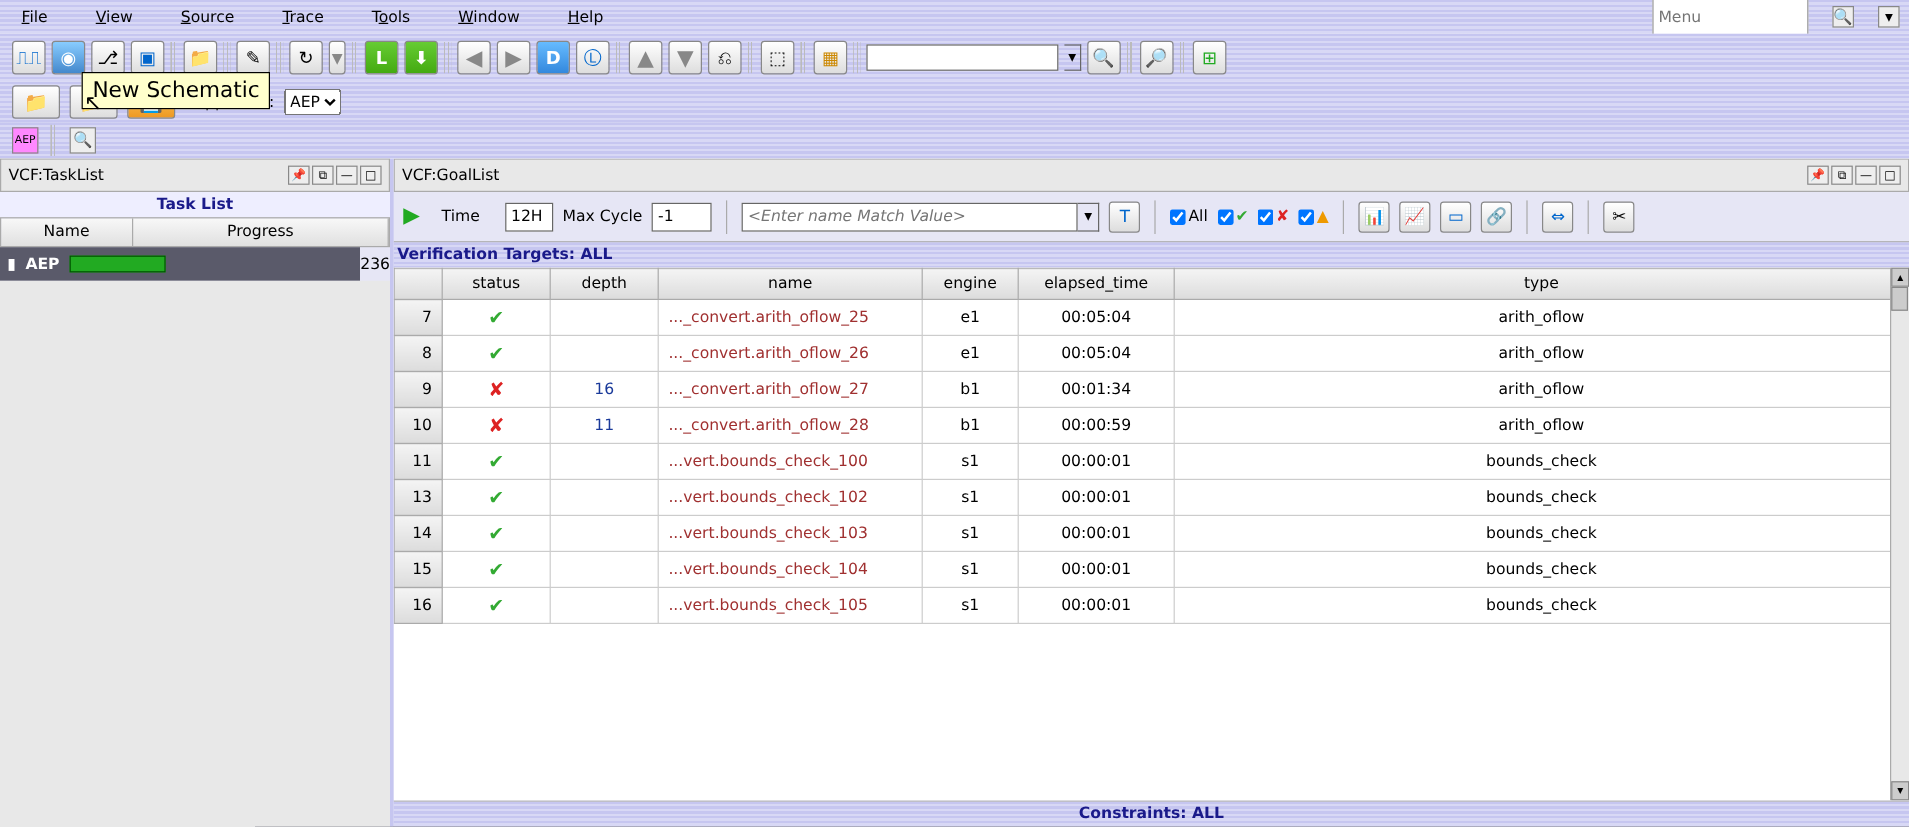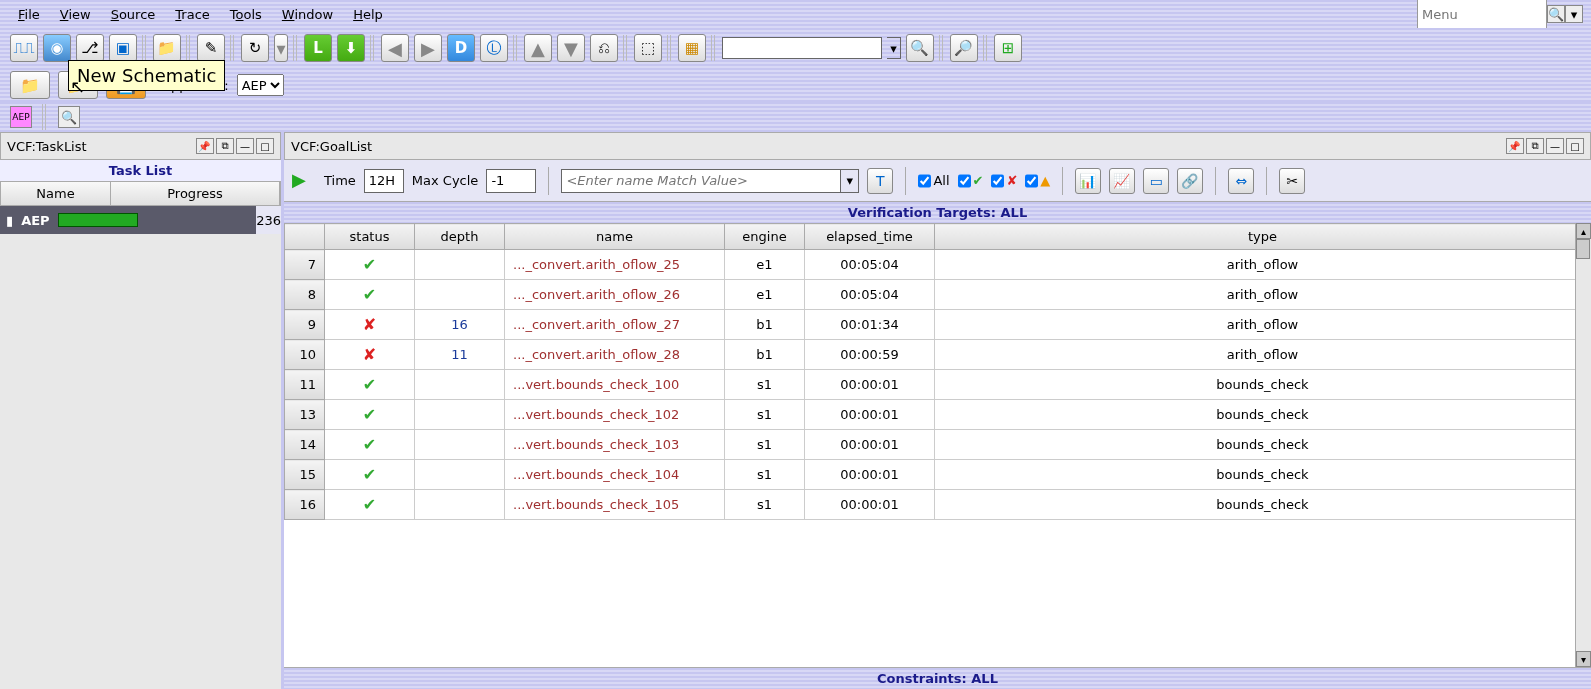--- a/index.html
+++ b/index.html
@@ -1,56 +1,56 @@
 <!DOCTYPE html>
 <html><head>
 <meta charset="utf-8">
 <style>
 *{box-sizing:border-box;margin:0;padding:0;font-family:"DejaVu Sans",Arial,sans-serif;font-size:13px}
 body{background:#000;width:1591px;height:689px;overflow:hidden}
 .app{background:#e6e6f5;width:100%;height:100%;display:flex;flex-direction:column}
 .stripe{background:repeating-linear-gradient(to bottom,#c6c6f0 0,#c6c6f0 2px,#d8d8f5 2px,#d8d8f5 4px)}
-.menubar{display:flex;align-items:center;height:28px;padding:0 8px;gap:0}
+.menubar{display:flex;align-items:center;height:28px;padding:0 8px;gap:20px}
 .menubar .mi{padding:3px 10px;cursor:default}
 .menubar .mi u{text-decoration:underline}
 .menubar .spacer{flex:1}
 .menubar input{width:130px;height:36px;border:1px solid #999;padding:1px 4px}
 .dropbtn{width:18px;height:18px;border:1px solid #888;background:#eee;display:flex;align-items:center;justify-content:center}
 .toolbar{display:flex;align-items:center;height:40px;padding:4px 10px;gap:5px;position:relative}
 .tbtn{width:28px;height:28px;border:1px solid #888;border-radius:3px;background:linear-gradient(#fff,#ddd);display:flex;align-items:center;justify-content:center;font-size:15px}
 .tbtn.green{background:linear-gradient(#6c3,#4a1);color:#fff;font-weight:bold}
 .tbtn.arrow{color:#888;font-size:18px}
 .tbtn.blue{background:linear-gradient(#6bf,#38d);color:#fff;font-weight:bold}
 .sep{width:6px;height:26px;background:repeating-linear-gradient(to right,#bbb 0,#bbb 1px,transparent 1px,transparent 3px)}
 .tooltip{position:absolute;top:32px;left:68px;background:#ffffcc;border:1px solid #000;padding:4px 8px;font-size:18px;z-index:10}
 .toolbar input.search{width:160px;height:22px;border:1px solid #666}
 .secbar{display:flex;align-items:center;height:34px;padding:2px 10px;gap:8px}
 .secbar .fold{width:40px;height:28px;border:1px solid #888;border-radius:3px;background:linear-gradient(#fff,#ddd);display:flex;align-items:center;justify-content:center;font-size:16px}
 .secbar select{height:22px;font-size:13px}
 .thirdbar{height:30px;display:flex;align-items:center;padding:0 10px;gap:10px}
 .thirdbar .sm{width:22px;height:22px;border:1px solid #888;background:#eee;display:flex;align-items:center;justify-content:center;font-size:13px}
 .body{flex:1;display:flex;overflow:hidden}
-.left{width:284px;display:flex;flex-direction:column;border-right:3px solid #c6c6f0}
+.left{width:328px;display:flex;flex-direction:column;border-right:3px solid #c6c6f0}
 .panelhdr{height:28px;background:#e8e8e8;border:1px solid #aaa;display:flex;align-items:center;padding:0 6px;font-size:13px}
 .panelhdr .pspacer{flex:1}
 .panelhdr .pb{width:18px;height:16px;border:1px solid #888;background:#eee;margin-left:2px;display:flex;align-items:center;justify-content:center;font-size:10px}
 .tltitle{text-align:center;font-weight:bold;color:#1a1a8a;padding:3px;background:#eef}
 .tlhead{display:flex;border:1px solid #aaa;background:linear-gradient(#f8f8f8,#e0e0e0)}
 .tlhead div{padding:4px 8px;border-right:1px solid #aaa;text-align:center}
 .tlrow{display:flex;align-items:center;background:#5a5a6a;color:#fff;height:28px;padding:0 6px;gap:8px}
 .tlrow .bar{width:80px;height:14px;background:#2a2;border:1px solid #050}
 .leftfill{flex:1;background:#e8e8e8}
 .right{flex:1;display:flex;flex-direction:column;overflow:hidden}
 .goalbar{height:42px;display:flex;align-items:center;padding:4px 8px;gap:8px;border-bottom:1px solid #aaa}
 .goalbar input{border:1px solid #666;height:24px;padding:0 4px}
 .goalbar .play{width:24px;height:24px;color:#2a2;font-size:18px}
 .goalbar .chk{display:flex;align-items:center;gap:2px}
 .goalbar .vsep{width:1px;height:28px;background:#aaa;margin:0 4px}
 .goalbar .gb{width:26px;height:26px;border:1px solid #888;background:linear-gradient(#fff,#ddd);border-radius:3px;display:flex;align-items:center;justify-content:center;font-size:14px}
-.vtitle{text-align:center;padding:3px;font-weight:bold;color:#1a1a8a}
+.vtitle{padding:3px;font-weight:bold;color:#1a1a8a}
 .vtitle span.all{color:#1a1a8a}
 .tablewrap{flex:1;overflow:hidden;position:relative;background:#fff}
 table{border-collapse:collapse;width:100%}
 th{background:linear-gradient(#f4f4f4,#dcdcdc);border:1px solid #aaa;padding:5px;font-weight:normal}
 td{border:1px solid #ccc;padding:5px;text-align:center;height:30px}
 td.rownum{background:linear-gradient(#f4f4f4,#dcdcdc);width:40px;text-align:right;padding-right:8px;border:1px solid #aaa}
 td.name{color:#a03030;text-align:left;padding-left:8px}
 td.depth{color:#1a3a9a}
 .pass{color:#3a3;font-size:16px;font-weight:bold}
 .fail{color:#d22;font-size:16px;font-weight:bold}
@@ -165,21 +165,21 @@
         <div class="pspacer"></div>
         <div class="pb">📌</div>
         <div class="pb">⧉</div>
         <div class="pb">—</div>
         <div class="pb">□</div>
       </div>
 
       <div class="goalbar">
         <div class="play">▶</div>
         <span>Time</span>
-        <input style="width: 40px;" value="12H">
+        <input style="width: 40px; margin-left: 13px;" value="12H">
         <span>Max Cycle</span>
         <input style="width: 50px;" value="-1">
         <div class="vsep"></div>
         <div style="display:flex">
           <input style="width: 280px; font-style: italic; color: #4c1d95;" placeholder="&lt;Enter name Match Value&gt;">
           <div style="width:18px;height:24px;border:1px solid #666;border-left:none;display:flex;align-items:center;justify-content:center">▾</div>
         </div>
         <div class="gb" style="color:#06c">T</div>
         <div class="vsep"></div>
         <label class="chk">

